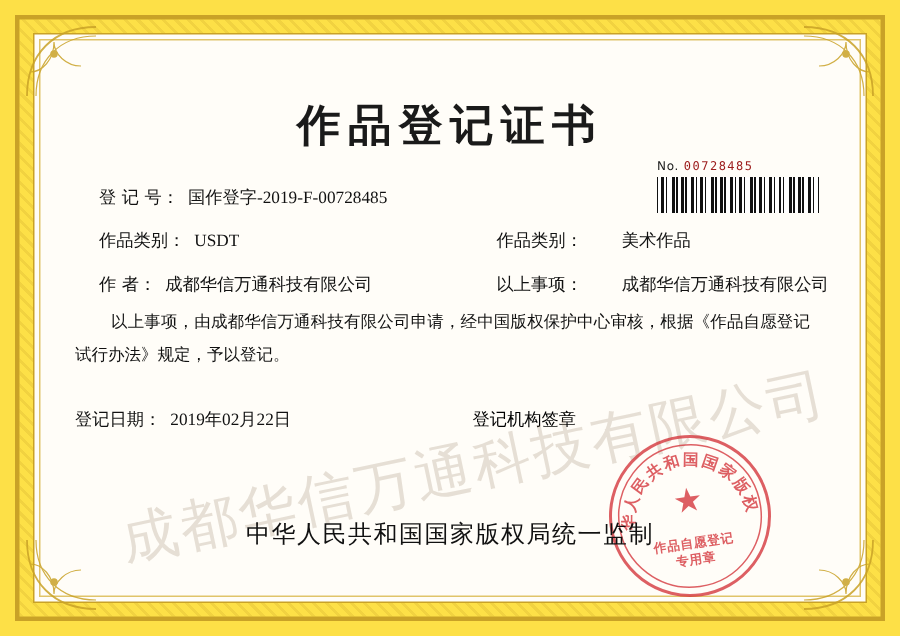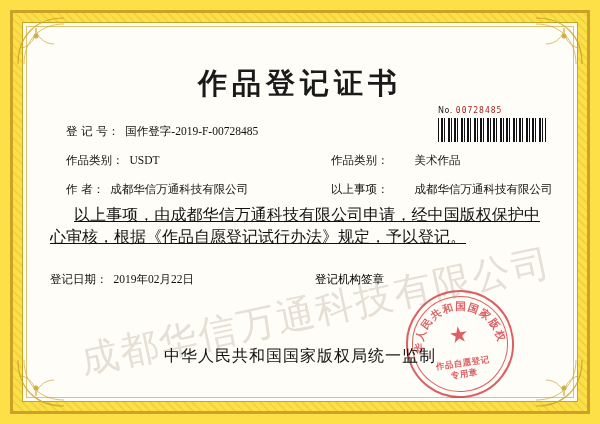--- a/index.html
+++ b/index.html
@@ -130,26 +130,25 @@
     margin-left: 6px;
     color: #111;
     font-family: Liberation Serif, serif;
   }
 
   .statement {
     position: absolute;
     left: 10px;
     top: 168px;
     width: 490px;
-    font-size: 16px;
+    font-size: 11px;
     line-height: 22px;
     color: #111;
     text-indent: 24px;
     text-align: justify;
-    text-decoration: underline;
   }
 
   .bottom-row {
     position: absolute;
     left: 10px;
     top: 236px;
     width: 500px;
     display: flex;
     font-size: 11.5px;
   }

